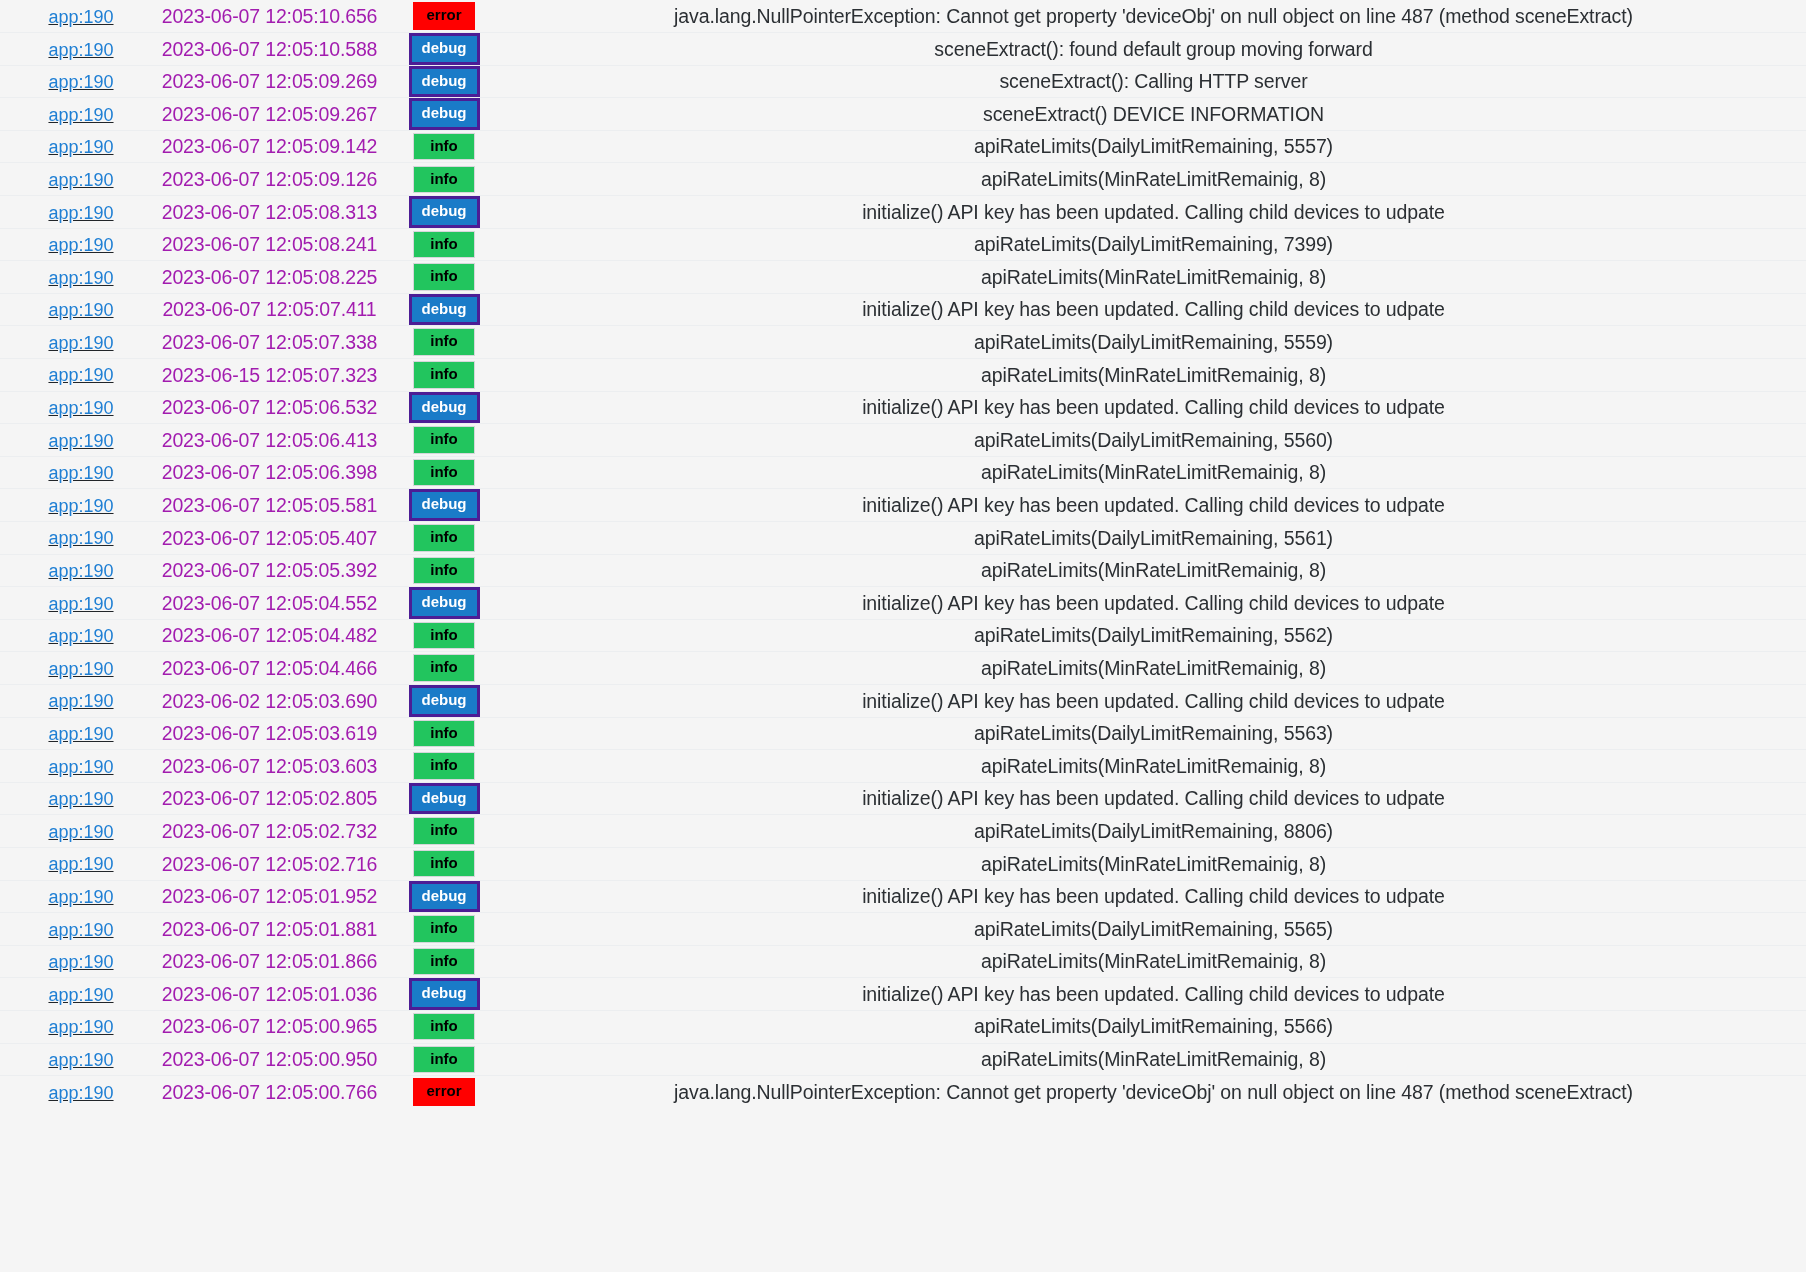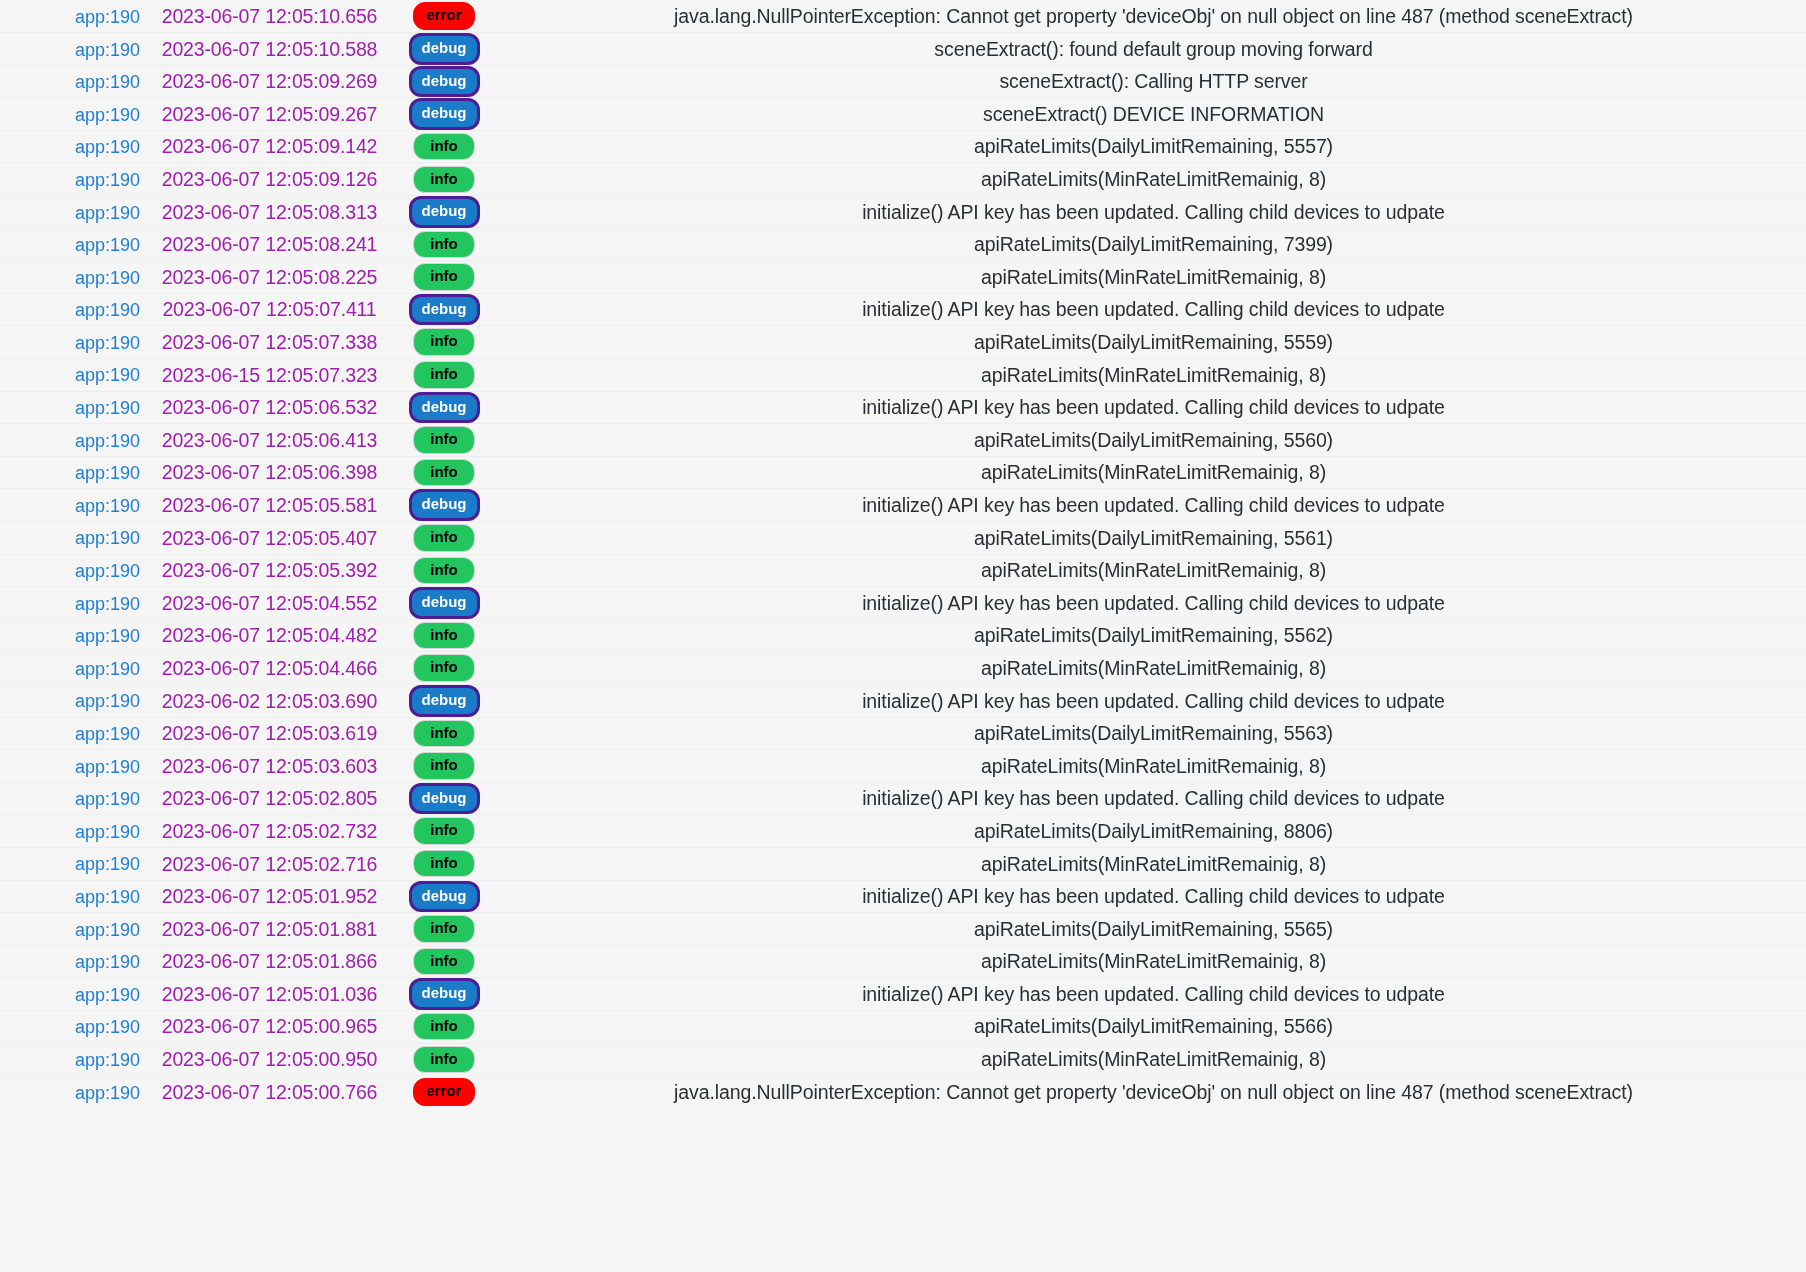--- a/index.html
+++ b/index.html
@@ -41,22 +41,23 @@
   }
 
   
   .col-source  { width: 140px;  }
   .col-time    { width: 265px;  }
   .col-level   { width: 78px;   }
   .col-message { width: 1323px; }
 
   
   .cell-source {
-    text-align: right;
+    text-align: center;
     padding-left: 22px !important;
+    text-decoration: underline;
   }
   .source-link {
     color: #1f7fd4;
     text-decoration: none;
     font-size: 18px;
     cursor: pointer;
   }
 
   
   .cell-time {
@@ -68,21 +69,21 @@
   }
 
   
   .cell-level {
     text-align: center;
   }
   .badge {
     display: inline-block;
     min-width: 62px;
     padding: 4px 10px 5px;
-    border-radius: 12px;
+    border-radius: 0;
     font-size: 15px;
     font-weight: 700;
     line-height: 1.1;
     text-align: center;
     box-sizing: border-box;
   }
   .badge-error {
     background: #ff0000;
     color: #000000;
     border: 1px solid #ff0000;

